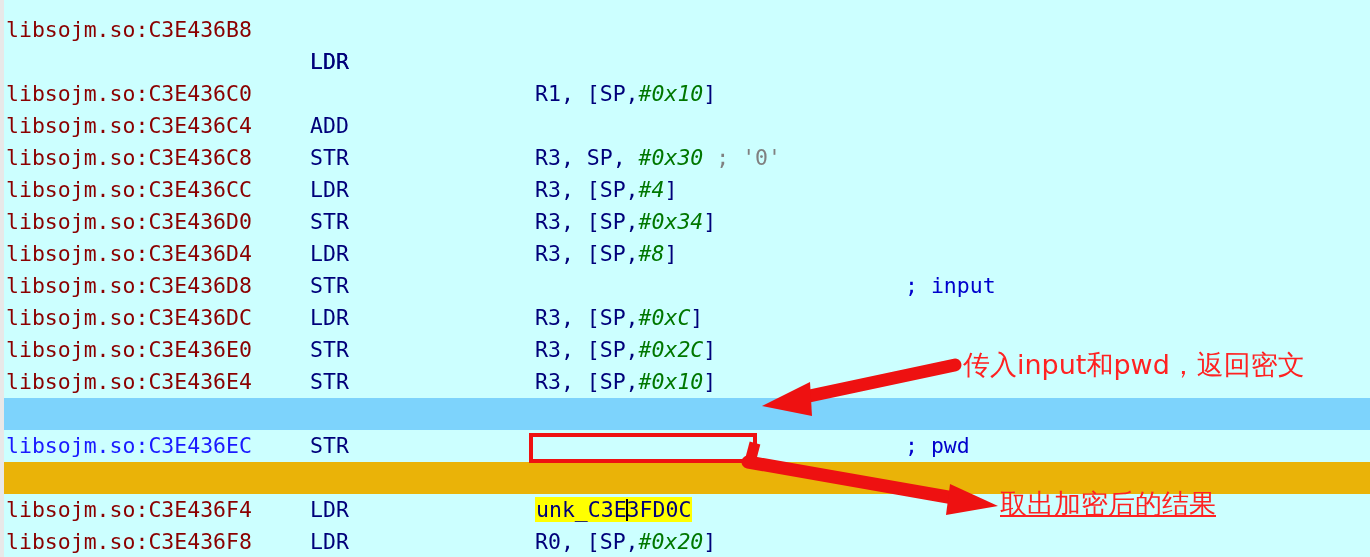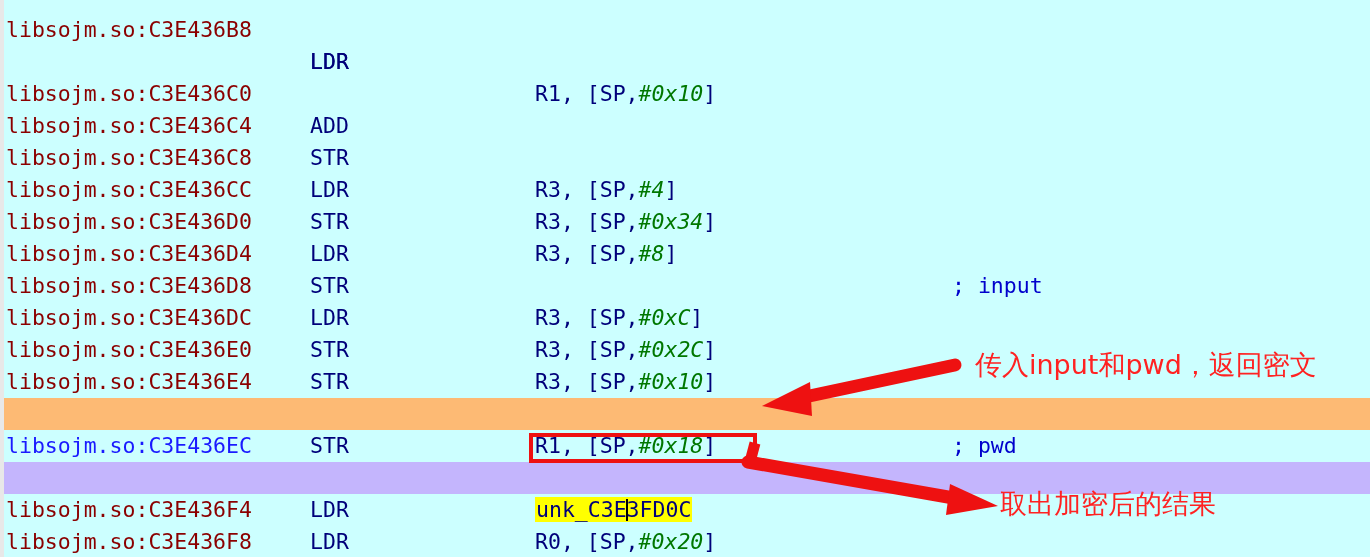--- a/index.html
+++ b/index.html
@@ -33,28 +33,28 @@
     height: 32px;
     line-height: 32px;
     white-space: pre;
     font-size: 21.5px;
     letter-spacing: 0px;
   }
   
   .c-addr   { position:absolute; left: 6px;   color:#8b0000; }
   .c-mnem   { position:absolute; left: 310px; color:#00007a; }
   .c-ops    { position:absolute; left: 535px; color:#00007a; }
-  .c-cmt    { position:absolute; left: 905px; color:#0000cc;margin-left:47px; }
+  .c-cmt    { position:absolute; left: 905px; color:#0000cc; }
   .num      { color:#007700;font-style:italic; }
   .chr      { color:#808080; }
 
-  .line.hl-red { background:#fdba74;padding-left:8px; }
+  .line.hl-red { background:#7dd3fc;padding-left:8px; }
   .line.hl-red .c-addr { color:#1a1aff; }
   .line.hl-red .c-mnem { color:#00007a; }
-  .line.hl-cyan { background:#c4b5fd; }
+  .line.hl-cyan { background:#eab308; }
 
   .opsel {
     background:#ffff00;
     padding: 0 1px;
     margin-top: 30px;
   }
   .caret {
     display:inline-block;
     width:0;
     border-left:2px solid #000;
@@ -76,22 +76,22 @@
 
   .anno-text {
     position:absolute;
     color:#ff2222;
     font-family: "DejaVu Sans", "Liberation Sans", sans-serif;
     font-size: 27px;
     line-height: 32px;
     white-space: nowrap;
     z-index: 8;
   }
-  #anno1 { left: 963px; top: 349px; margin-left: 12px; }
-  #anno2 { left: 1000px; top: 488px; }
+  #anno1 { left: 963px; top: 349px; }
+  #anno2 { left: 1000px; top: 488px; text-decoration: underline; }
 
   svg.arrow { position:absolute; z-index: 7; overflow:visible; pointer-events:none; }
 </style>
 </head>
 <body>
 
 <div id="screen">
 
   <div id="left-gutter"></div>
 
@@ -105,20 +105,21 @@
     </div>
 
     <div class="line">
       <span class="c-mnem">LDR</span>
       <span class="c-cmt"></span>
     </div>
 
     <div class="line">
       <span class="c-addr">libsojm.so:C3E436C0</span>
       <span class="c-mnem">ADD</span>
+      <span class="c-ops">R3, SP, <span class="num">#0x30</span> <span class="chr">; '0'</span></span>
       <span class="c-cmt"></span>
     </div>
 
     <div class="line">
       <span class="c-addr">libsojm.so:C3E436C4</span>
       <span class="c-mnem">STR</span>
       <span class="c-ops">R3, [SP,<span class="num">#4</span>]</span>
       <span class="c-cmt"></span>
     </div>
 
@@ -166,21 +167,20 @@
     <div class="line">
       <span class="c-addr">libsojm.so:C3E436E0</span>
       <span class="c-mnem">STR</span>
       <span class="c-ops">R0, [SP,<span class="num">#0x14</span>]</span>
       <span class="c-cmt">; pwd</span>
     </div>
 
     <div class="line">
       <span class="c-addr">libsojm.so:C3E436E4</span>
       <span class="c-mnem">STR</span>
-      <span class="c-ops">R1, [SP,<span class="num">#0x18</span>]</span>
       <span class="c-cmt"></span>
     </div>
 
     <div class="line">
       <span class="c-addr">libsojm.so:C3E436E8</span>
       <span class="c-mnem">STR</span>
       <span class="c-ops">R2, [SP,<span class="num">#0x1C</span>]</span>
       <span class="c-cmt"></span>
     </div>
 

